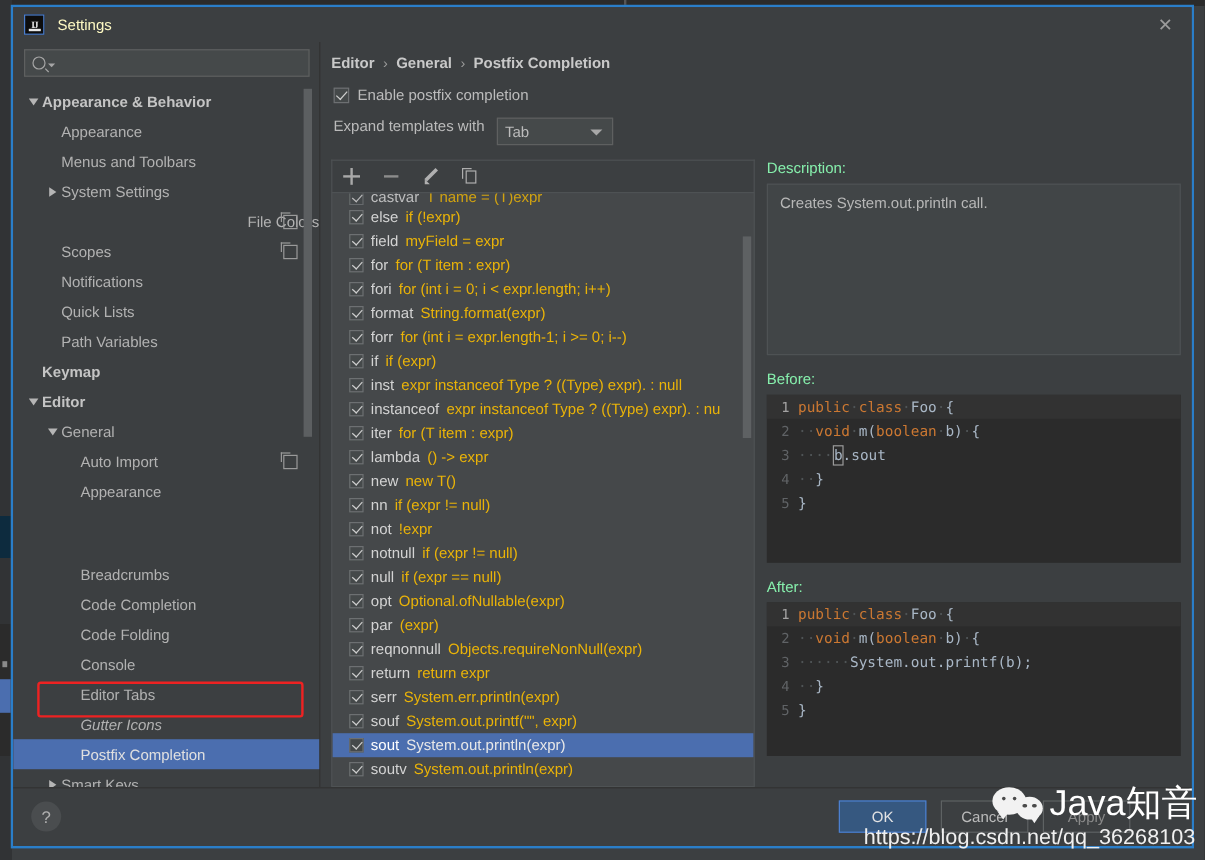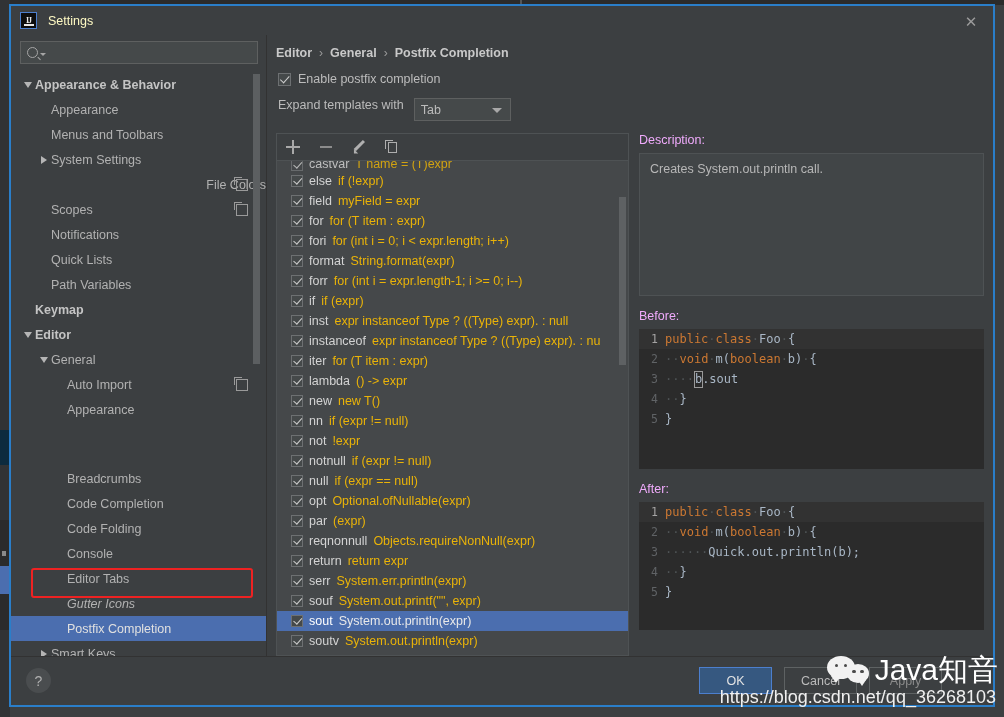--- a/index.html
+++ b/index.html
@@ -351,21 +351,21 @@
 
   
   #detail-col {
     flex: 1 1 auto;
     display: flex; flex-direction: column;
     min-width: 0;
     padding-left: 10px;
     gap: 0;
   }
   .sec-label {
-    font-size: 12.5px; color: #f0abfc;
+    font-size: 12.5px; color: #86efac;
     margin-bottom: 6px;
   }
   #desc-box {
     height: 143px; flex: 0 0 143px;
     border: 1px solid #4e5254;
     background: #414547;
     padding: 8px 10px;
     box-sizing: border-box;
     font-size: 12.5px; color: #b7b7b7;
   }
@@ -825,21 +825,21 @@
               <div class="code-line"><span class="gutter">2</span><span><span class="ws">··</span><span class="kw">void</span><span class="ws">·</span><span class="pl">m(</span><span class="kw">boolean</span><span class="ws">·</span><span class="pl">b)</span><span class="ws">·</span><span class="pl">{</span></span></div>
               <div class="code-line"><span class="gutter">3</span><span><span class="ws">····</span><span class="pl caretbox">b</span><span class="pl">.sout</span></span></div>
               <div class="code-line"><span class="gutter">4</span><span><span class="ws">··</span><span class="pl">}</span></span></div>
               <div class="code-line"><span class="gutter">5</span><span><span class="pl">}</span></span></div>
             </div>
 
           <div class="sec-label" id="after-label">After:</div>
           <div class="code-box" id="after-box">
               <div class="code-line hl"><span class="gutter cur">1</span><span><span class="kw">public</span><span class="ws">·</span><span class="kw">class</span><span class="ws">·</span><span class="pl">Foo</span><span class="ws">·</span><span class="pl">{</span></span></div>
               <div class="code-line"><span class="gutter">2</span><span><span class="ws">··</span><span class="kw">void</span><span class="ws">·</span><span class="pl">m(</span><span class="kw">boolean</span><span class="ws">·</span><span class="pl">b)</span><span class="ws">·</span><span class="pl">{</span></span></div>
-              <div class="code-line"><span class="gutter">3</span><span><span class="ws">······</span><span class="pl">Quick.out.println(b);</span></span></div>
+              <div class="code-line"><span class="gutter">3</span><span><span class="ws">······</span><span class="pl">System.out.printf(b);</span></span></div>
               <div class="code-line"><span class="gutter">4</span><span><span class="ws">··</span><span class="pl">}</span></span></div>
               <div class="code-line"><span class="gutter">5</span><span><span class="pl">}</span></span></div>
             </div>
         </div>
 
       </div>
     </div>
   </div>
 
   <div id="footer">

